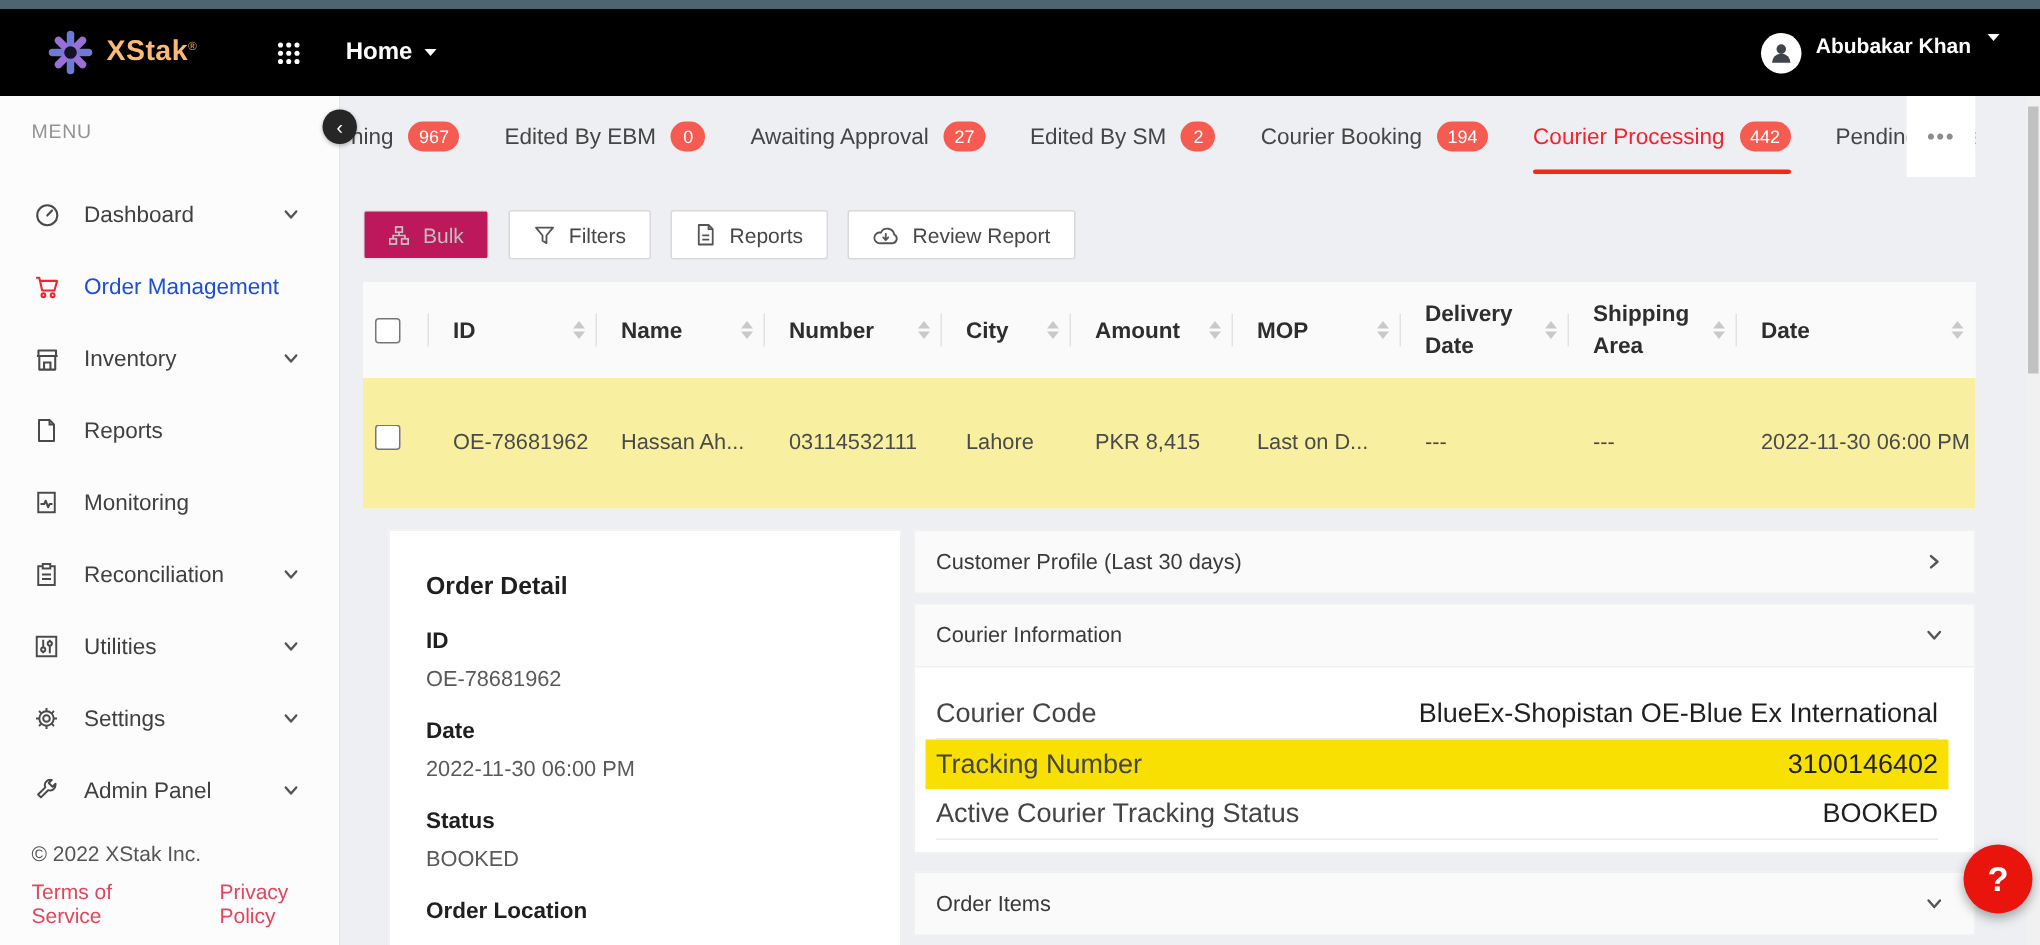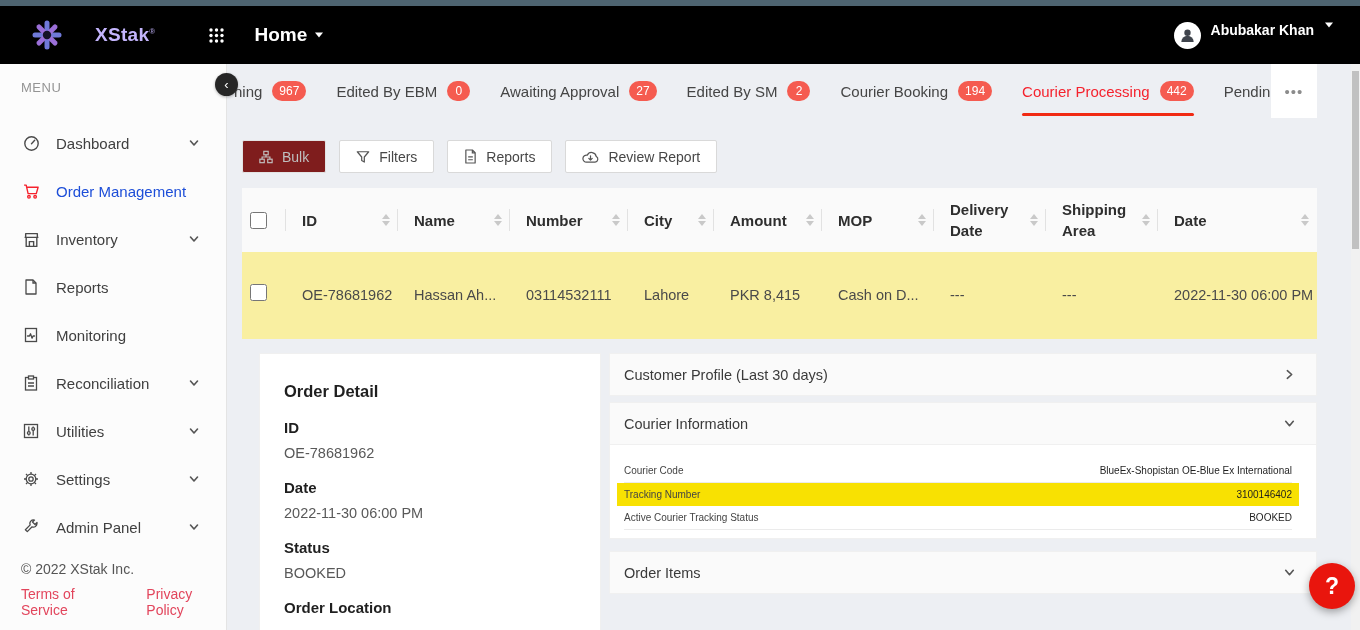--- a/index.html
+++ b/index.html
@@ -3,24 +3,24 @@
 <meta charset="utf-8">
 <style>
   * { margin:0; padding:0; box-sizing:border-box; }
   html,body { width:1360px; height:630px; overflow:hidden; }
   body { font-family:"Liberation Sans", sans-serif; position:relative; background:#edeff3; color:#333; }
 
   
   .top-strip { height:6px; background:#4e6470; }
   .appbar { height:58px; background:#000; display:flex; align-items:center; padding:0 26px 0 32px; }
   .brand { display:flex; align-items:center; gap:9px; }
-  .brand-name { color:#c4b5fd; font-size:19px; font-weight:bold; letter-spacing:.3px;margin-left:24px; }
+  .brand-name { color:#fdba74; font-size:19px; font-weight:bold; letter-spacing:.3px; }
   .brand-name sup { font-size:8px; opacity:.75; }
   .grid-btn { margin-left:52px; cursor:pointer; display:flex; }
-  .home { margin-left:30px; display:flex; align-items:center; gap:7px; color:#fff; font-size:19px; font-weight:bold; cursor:pointer; }
+  .home { margin-left:30px; display:flex; align-items:center; gap:7px; color:#fff; font-size:16px; font-weight:bold; cursor:pointer; }
   .appbar .spacer { flex:1; }
   .user { display:flex; align-items:flex-start; gap:10px; cursor:pointer; }
   .avatar { width:27px; height:27px; border-radius:50%; background:#fff; display:flex; align-items:center; justify-content:center; }
   .user-name { color:#fff; font-size:14px; font-weight:bold; }
   .caret-down { width:0; height:0; border-left:5px solid transparent; border-right:5px solid transparent; border-top:6px solid #fff; }
 
   
   .layout { display:flex; height:566px; }
 
   
@@ -43,21 +43,21 @@
   .tabs { display:flex; align-items:center; gap:30px; height:100%; padding-left:7px; white-space:nowrap; }
   .tab { display:flex; align-items:center; gap:10px; height:100%; position:relative; cursor:pointer; font-size:15px; color:#454545; flex:none; }
   .tab.active { color:#f5222d; }
   .tab.active::after { content:""; position:absolute; left:0; right:0; bottom:2px; height:3px; background:#f12a13; border-radius:2px; }
   .badge { background:#f55b50; color:#fff; font-size:12px; height:20px; min-width:23px; padding:0 7px; border-radius:10px; display:flex; align-items:center; justify-content:center; }
   .tabs-more { position:absolute; right:0; top:0; width:46px; height:54px; background:#fff; display:flex; align-items:center; justify-content:center; color:#8c8c8c; font-size:15px; letter-spacing:1px; cursor:pointer; z-index:4; }
 
   
   .toolbar { display:flex; gap:13px; margin:22px 0 0 15px; }
   .btn { height:33px; display:inline-flex; align-items:center; gap:9px; padding:0 16px; background:#fff; border:1px solid #d9d9d9; border-radius:2px; font-size:14px; color:#474747; cursor:pointer; }
-  .btn.disabled { background:#7f1d1d; border-color:#e3e3e3; color:#bfbfbf; cursor:default; }
+  .btn.disabled { background:#be185d; border-color:#e3e3e3; color:#bfbfbf; cursor:default; }
   .btn.danger { background:#ef2312; border-color:#ef2312; color:#fff; margin-right:10px; }
 
   
   .table { width:1075px; margin:15px 0 0 15px; background:#fff; }
   .thead { display:flex; background:#fafafa; min-height:64px; }
   .th { display:flex; align-items:center; padding:8px 8px 8px 16px; position:relative; font-size:15px; font-weight:bold; color:#2e2e2e; }
   .th .lbl { flex:1; line-height:1.4; }
   .th::after { content:""; position:absolute; right:0; top:21px; width:1px; height:22px; background:#e2e2e2; }
   .th:last-child::after { display:none; }
   .sorter { display:flex; flex-direction:column; gap:2px; margin-left:6px; }
@@ -76,21 +76,21 @@
   .detail { display:flex; gap:8px; margin:14px 0 0 32px; align-items:flex-start; }
   .card-left { width:342px; background:#fff; padding:28px 24px; border:1px solid #f0f0f0; }
   .od-title { font-size:16.5px; font-weight:bold; color:#1f1f1f; margin-bottom:12px; }
   .od-label { font-size:15px; font-weight:bold; color:#1f1f1f; margin-top:18px; }
   .od-value { font-size:14.5px; color:#595959; margin-top:9px; min-height:14px; }
   .card-right { width:708px; }
   .acc-header { height:43px; background:#fafafa; border:1px solid #f0f0f0; display:flex; align-items:center; justify-content:space-between; padding:0 20px 0 14px; font-size:14.5px; color:#3a3a3a; cursor:pointer; }
   .acc-header .ch { color:#555; display:flex; }
   .gap6 { height:6px; } .gap12 { height:12px; }
   .acc-body { background:#fff; border:1px solid #f0f0f0; border-top:none; padding:14px 24px 8px 14px; }
-  .kv { display:flex; justify-content:space-between; align-items:flex-end; padding:6px 0; border-bottom:1px solid #ebebeb; font-size:10px; }
+  .kv { display:flex; justify-content:space-between; align-items:flex-end; padding:6px 0; border-bottom:1px solid #ebebeb; font-size:18px; }
   .kv .k { color:#444; } .kv .v { color:#1f1f1f; }
   .kv.hl { background:#f8e102; border-bottom:none; margin:0 -7px; padding:6px 7px; }
 
   
   .scrollbar { position:absolute; right:0; top:64px; width:9px; height:566px; background:#f1f1f1; z-index:8; }
   .scrollbar .thumb { position:absolute; top:7px; left:1px; width:7px; height:178px; background:#c1c1c1; }
   .help-btn { position:absolute; left:1309px; top:563px; width:46px; height:46px; border-radius:50%; background:#e9150d; color:#fff; font-size:23px; font-weight:bold; display:flex; align-items:center; justify-content:center; box-shadow:0 3px 8px rgba(0,0,0,.35); cursor:pointer; z-index:20; }
 </style>
 </head>
 <body>
@@ -426,21 +426,21 @@
             </span>
           </div>
       </div>
       <div class="trow">
         <div class="td c-check"><input type="checkbox" class="cbx" style=""></div>
         <div class="td c-id">OE-78681962</div>
         <div class="td c-name">Hassan Ah...</div>
         <div class="td c-num">03114532111</div>
         <div class="td c-city">Lahore</div>
         <div class="td c-amt">PKR 8,415</div>
-        <div class="td c-mop">Cash on D...</div>
+        <div class="td c-mop">Last on D...</div>
         <div class="td c-dd">---</div>
         <div class="td c-sa">---</div>
         <div class="td c-date">2022-11-30 06:00 PM</div>
       </div>
     </div>
 
     <div class="detail">
       <div class="card-left">
         <div class="od-title">Order Detail</div>
         <div class="od-label">ID</div>

